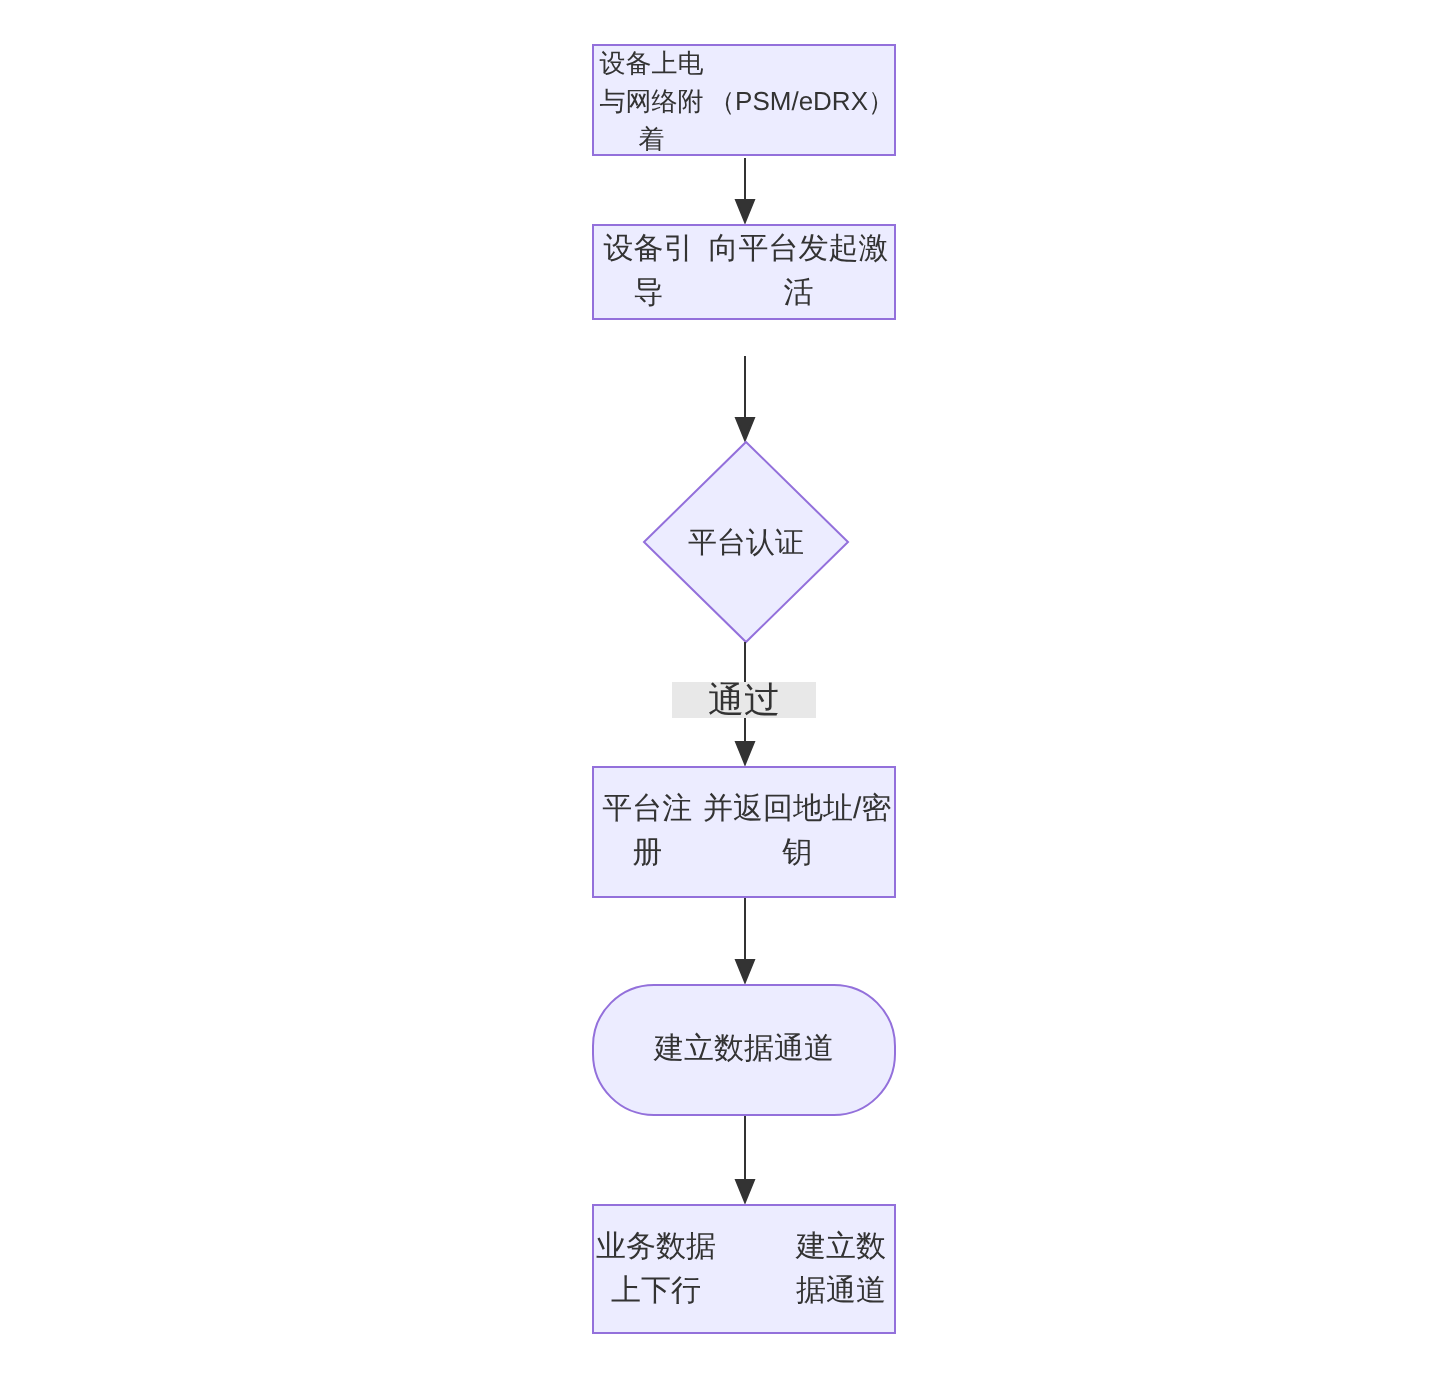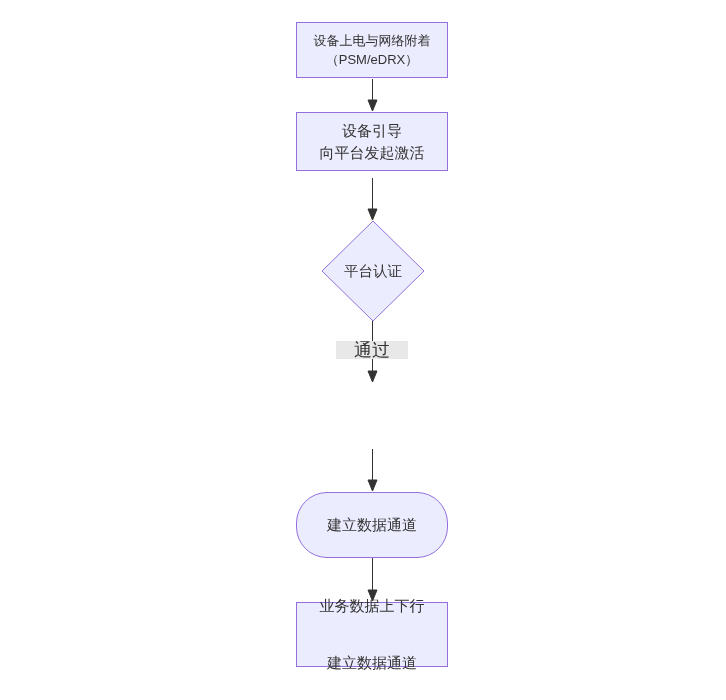--- a/index.html
+++ b/index.html
@@ -32,29 +32,29 @@
   .diamond-shape { fill: var(--node-fill); stroke: var(--node-border); stroke-width: 1; }
 
   .node {
     position: absolute;
     left: 296px;
     width: 152px;
     background: var(--node-fill);
     border: 1px solid var(--node-border);
     color: var(--text);
     display: flex;
-    flex-direction: column;
+    flex-direction: row;
     align-items: center;
     justify-content: center;
     text-align: center;
     font-size: 15px;
     line-height: 22px;
   }
   .node-power    { top: 22px;  height: 56px; font-size: 13px; line-height: 19px; }
-  .node-boot     { top: 112px; height: 59px; }
+  .node-boot     { top: 112px; height: 48px; }
   .node-register { top: 383px; height: 66px; }
   .node-channel  { top: 492px; height: 66px; border-radius: 31px; }
   .node-business { top: 602px; height: 65px; gap: 35px; }
 
   .diamond-label {
     position: absolute;
     left: 322px; top: 221px;
     width: 102px; height: 100px;
     display: flex;
     align-items: center;
@@ -110,20 +110,24 @@
     <span>设备引导</span>
     <span>向平台发起激活</span>
   </div>
 
   <div class="diamond-label">
     <span>平台认证</span>
   </div>
 
   <div class="edge-label">通过</div>
 
+  <div class="node node-register">
+    <span>平台注册</span>
+    <span>并返回地址/密钥</span>
+  </div>
 
   <div class="node node-channel">
     <span>建立数据通道</span>
   </div>
 
   <div class="node node-business">
     <span>业务数据上下行</span>
     <span>建立数据通道</span>
   </div>
 

